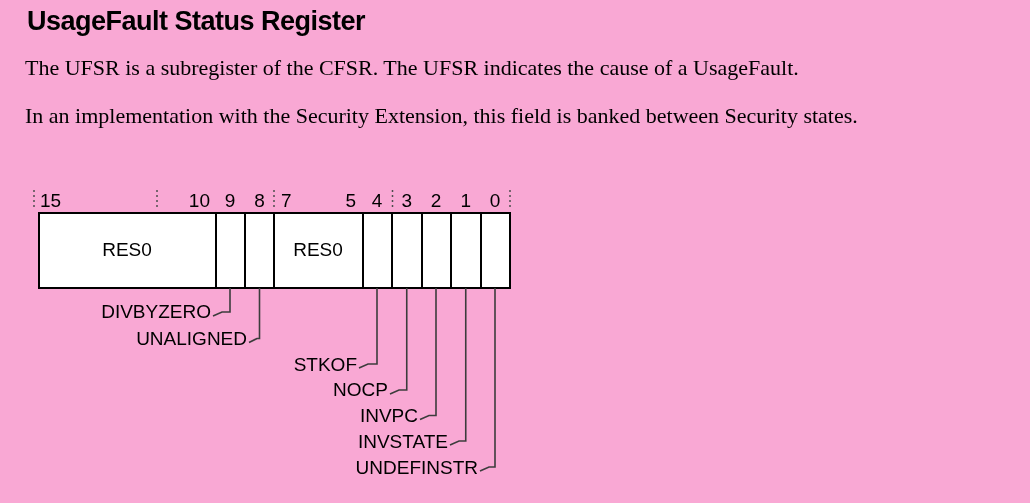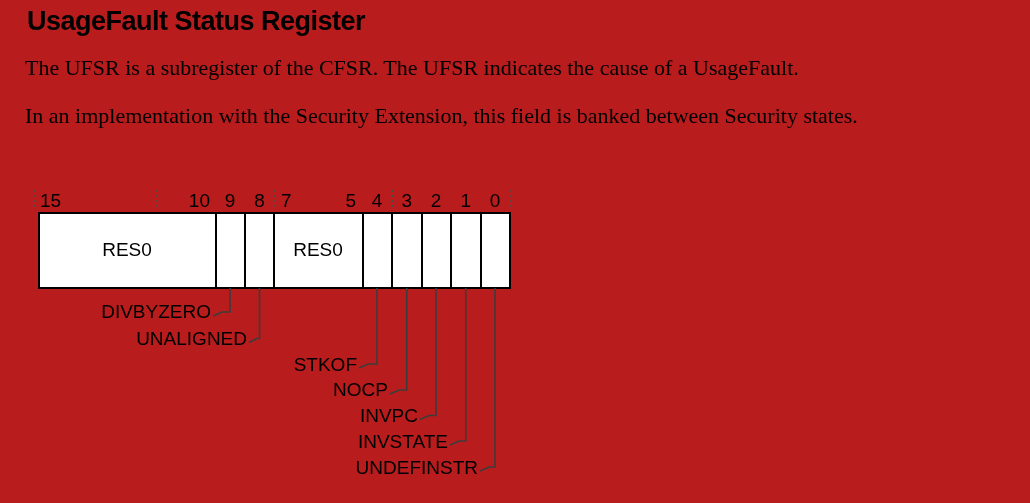--- a/index.html
+++ b/index.html
@@ -4,21 +4,21 @@
 <style>
   html, body {
     margin: 0;
     padding: 0;
     background: #ffffff;
   }
   #page {
     position: relative;
     width: 1030px;
     height: 503px;
-    background: #b91c1c;
+    background: #f9a8d4;
     overflow: hidden;
     color: #000000;
   }
   .doc-title {
     position: absolute;
     left: 27px;
     top: 6px;
     font-family: "Liberation Sans", sans-serif;
     font-weight: bold;
     font-size: 27px;

